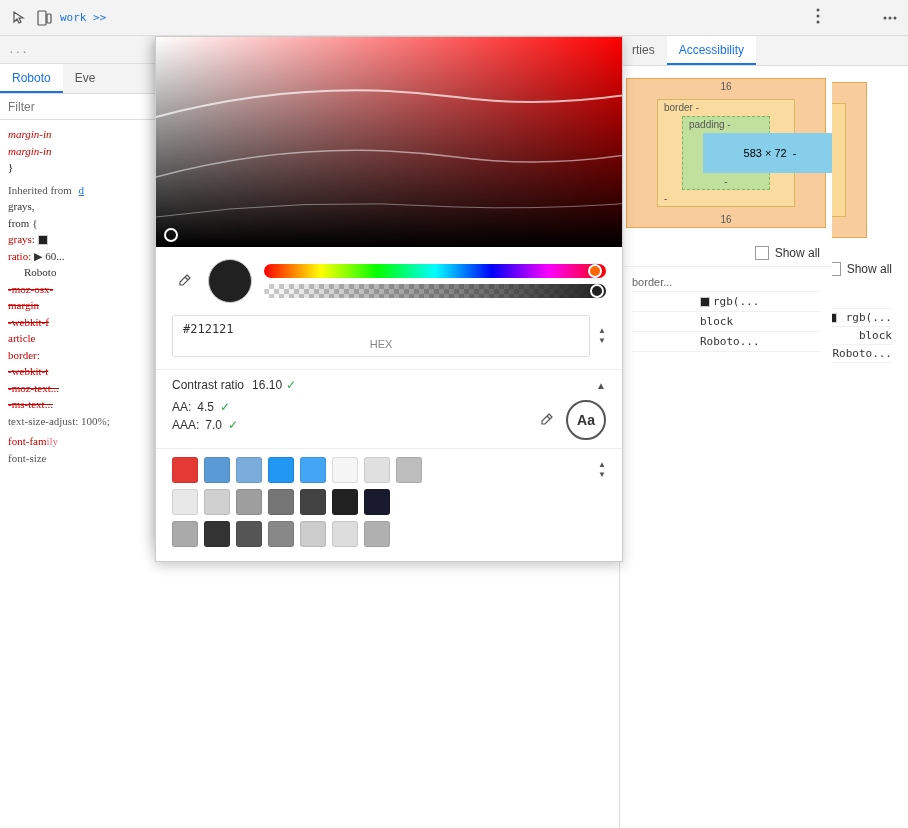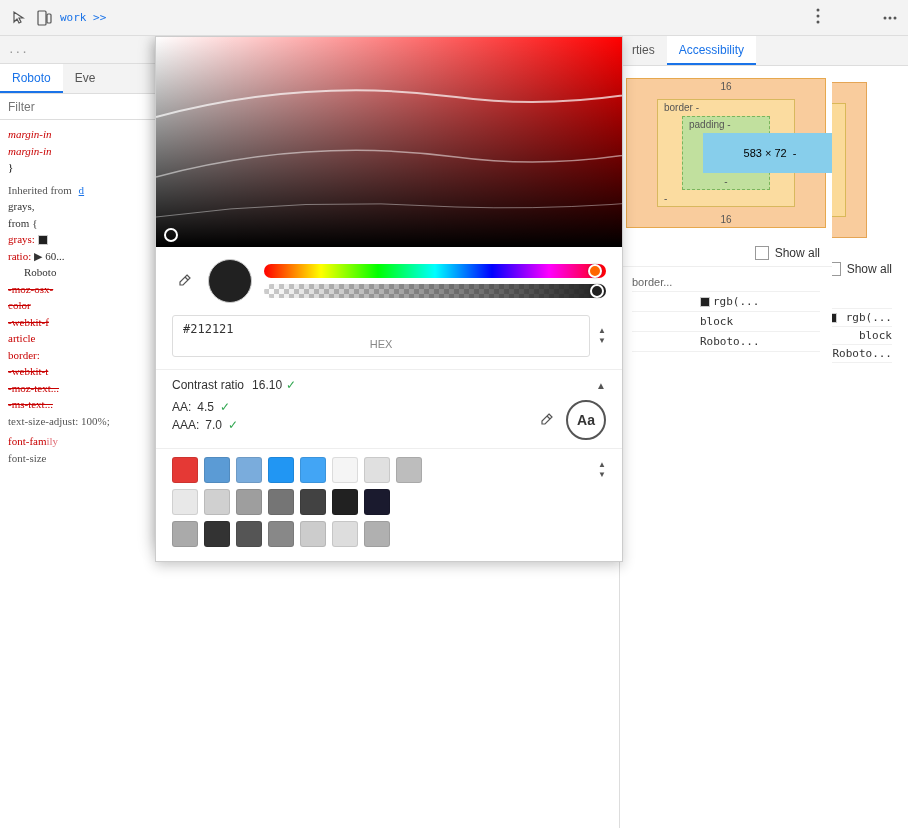--- a/index.html
+++ b/index.html
@@ -937,21 +937,21 @@
           <span class="css-prop">  ratio: </span>
           <span style="color:#333;">▶ 60...</span>
         </div>
         <div>
           <span style="color:#333; padding-left:16px;">Roboto</span>
         </div>
         <div>
           <span class="css-prop strikethrough">  -moz-osx-</span>
         </div>
         <div>
-          <span class="css-prop strikethrough">  color</span>
+          <span class="css-prop strikethrough">  margin</span>
         </div>
         <div>
           <span class="red-text strikethrough">  -webkit-f</span>
         </div>
         <div>
           <span class="css-prop">  article</span>
         </div>
         <div>
           <span class="red-text">  border: </span>
         </div>

